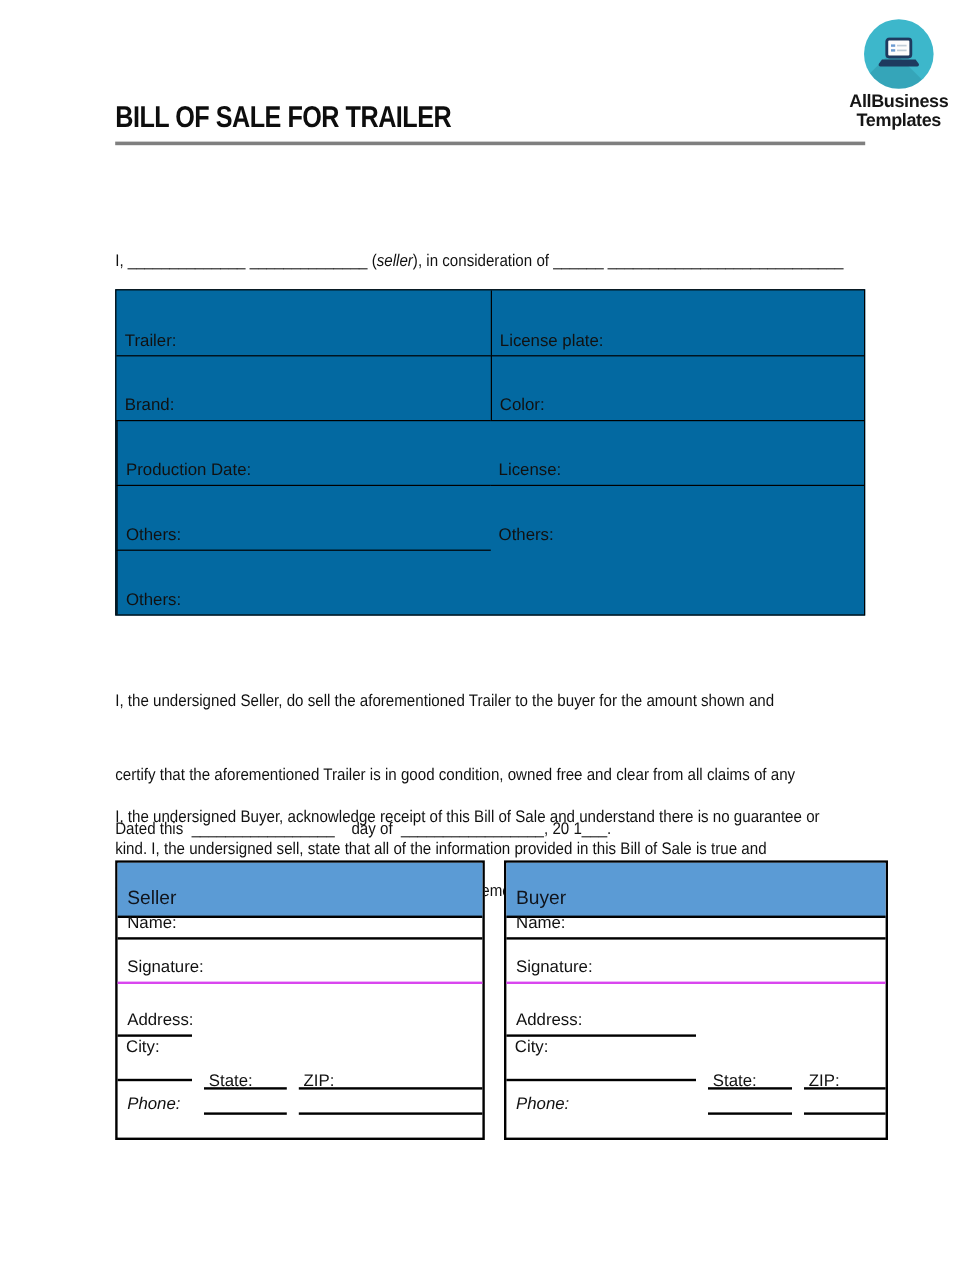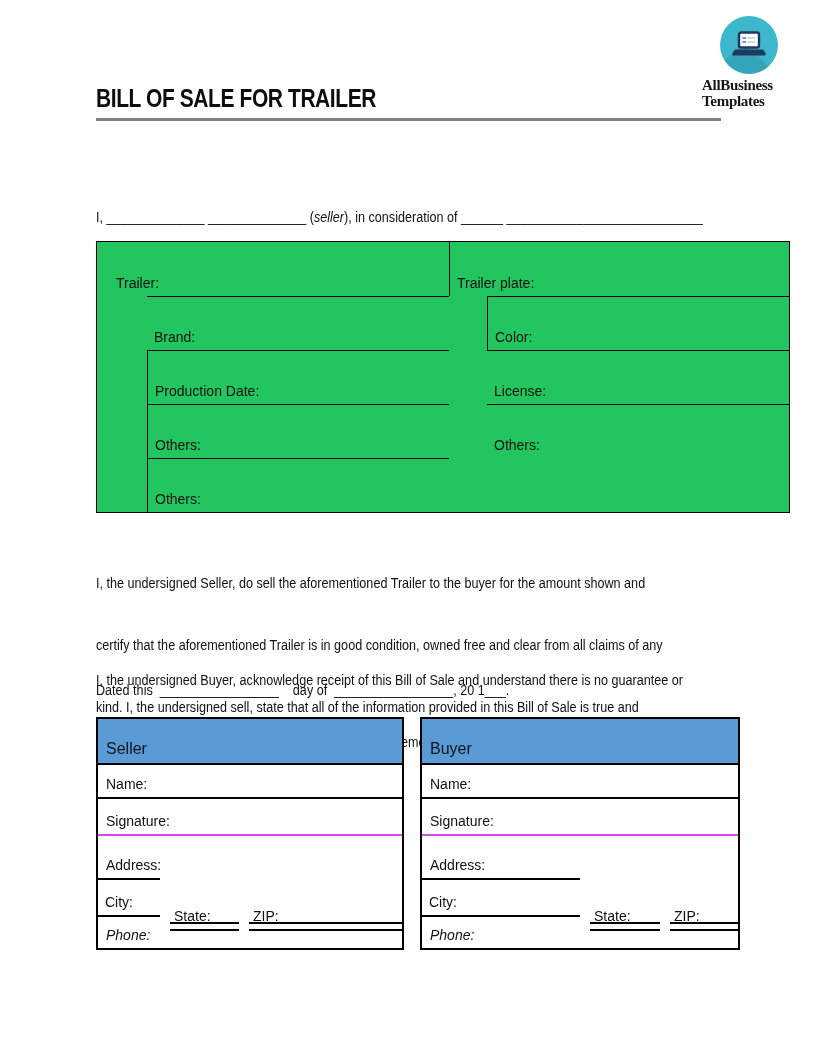--- a/index.html
+++ b/index.html
@@ -13,74 +13,74 @@
     position:absolute; left:96px; top:84px; margin:0;
     font-size:25px; font-weight:700; letter-spacing:-0.5px;
     white-space:nowrap; transform:scaleX(0.84); transform-origin:0 50%;
     color:#0d0d0d;
   }
   .title-rule{
     position:absolute; left:96px; top:118px; width:625px; height:3px;
     background:#7f7f7f;
   }
   
-  .logo{position:absolute; left:702px; top:16px; width:94px; font-family:Liberation Serif, serif;}
+  .logo{position:absolute; left:702px; top:16px; width:94px; text-align:center;}
   .logo-circle{
     position:relative; width:58px; height:58px; margin:0 auto;
     border-radius:50%; background:#3db7cb; overflow:hidden;
   }
   .logo-circle::after{
     content:""; position:absolute; left:24px; top:26px; width:70px; height:70px;
     background:rgba(0,40,55,0.12); transform:rotate(45deg); transform-origin:0 0;
   }
   .logo-circle svg{position:absolute; left:11px; top:15px; z-index:1;}
   .logo-text{margin-top:3px; font-size:15px; font-weight:700; line-height:16px;
     letter-spacing:-0.3px; color:#161616;}
   
   .condensed{transform:scaleX(0.9); transform-origin:0 0; white-space:pre;}
   .intro{position:absolute; left:96px; top:166px; font-size:14px; line-height:20.5px;}
   .intro em{font-style:italic;}
   .para{position:absolute; left:96px; font-size:14px; line-height:20.8px;}
   .p1{top:531px;} .p2{top:628px;}
   .dated{position:absolute; left:96px; top:682px; font-size:14px;}
   
   .trailer-table{
-    position:absolute; left:96px; top:241px; width:694px; height:272px;
+    position:absolute; left:96px; top:241px; width:625px; height:272px;
     display:grid; grid-template-columns:1fr 1fr; grid-auto-rows:1fr;
-    border:1.5px solid #000; box-sizing:border-box; background:#22c55e;padding-left:12px;
+    border:1.5px solid #000; box-sizing:border-box; background:#0369a1;
   }
   .tcell{
     display:flex; align-items:flex-end; padding:0 0 5px 7px;
     font-size:14px; box-sizing:border-box;
   }
   .tcell.rcol{border-left:1.5px solid #000;}
-  .tcell.not-first{border-top:1.5px solid #000;margin-left:38px;}
+  .tcell.not-first{border-top:1.5px solid #000;}
   
   .party{
     position:absolute; top:717px; height:233px; box-sizing:border-box;
     border:2px solid #000; background:#fff;
   }
   .seller-box{left:96px; width:308px;}
   .buyer-box{left:420px; width:320px;}
   .party-header{
     height:46px; box-sizing:border-box; border-bottom:2px solid #000;
     background:#5b9bd5; display:flex; align-items:flex-end;
     padding:0 0 5px 8px; font-size:16px; color:#10141c;
   }
   .prow{
     display:flex; align-items:flex-end; padding:0 0 5px 8px;
     font-size:14px; box-sizing:border-box;
   }
-  .prow.r-name{height:34px; border-bottom:2px solid #000;}
+  .prow.r-name{height:18px; border-bottom:2px solid #000;}
   .prow.r-sig {height:37px; border-bottom:2px solid #d946ef;text-align:right;}
   .prow.r-addr{height:42px;}
   .city-row{height:39px; padding:0; display:flex; align-items:stretch;}
   .ccell{
     box-sizing:border-box; border-top:2px solid #000; border-bottom:2px solid #000;
-    display:flex; align-items:flex-end; padding:0 0 5px 7px; font-size:14px;
+    display:flex; align-items:flex-end; padding:0 0 19px 7px; font-size:14px;
   }
   .ccell.c2,.ccell.c3{padding-left:4px;margin-top:44px;}
   .seller-box .c1{width:62px; margin-right:10px;}
   .seller-box .c2{width:69px; margin-right:10px;}
   .seller-box .c3{flex:1;}
   .buyer-box .c1{width:158px; margin-right:10px;}
   .buyer-box .c2{width:70px; margin-right:10px;}
   .buyer-box .c3{flex:1;}
   .prow.r-phone{height:31px;font-style:italic;}
 </style>
@@ -110,21 +110,21 @@
   <div class="title-rule" style="background: rgb(127, 127, 127);"></div>
 
   <div class="intro condensed">
     <div><span>I, ______________ ______________ (</span><em>seller</em><span>), in consideration of ______ ____________________________</span></div>
     <div>dollars ($ __________________), do  hereby sell, transfer and convey to __________________________</div>
     <div><span>(</span><em>buyer</em><span>), the following Trailer:</span></div>
   </div>
 
   <div class="trailer-table">
     <div class="tcell">Trailer:</div>
-    <div class="tcell rcol">Trailer plate:</div>
+    <div class="tcell rcol">License plate:</div>
     <div class="tcell not-first">Brand:</div>
     <div class="tcell rcol not-first">Color:</div>
     <div class="tcell rcol not-first">Production Date:</div>
     <div class="tcell not-first">License:</div>
     <div class="tcell rcol not-first">Others:</div>
     <div class="tcell not-first">Others:</div>
     <div class="tcell rcol not-first">Others:</div>
   </div>
 
   <div class="para p1 condensed">

